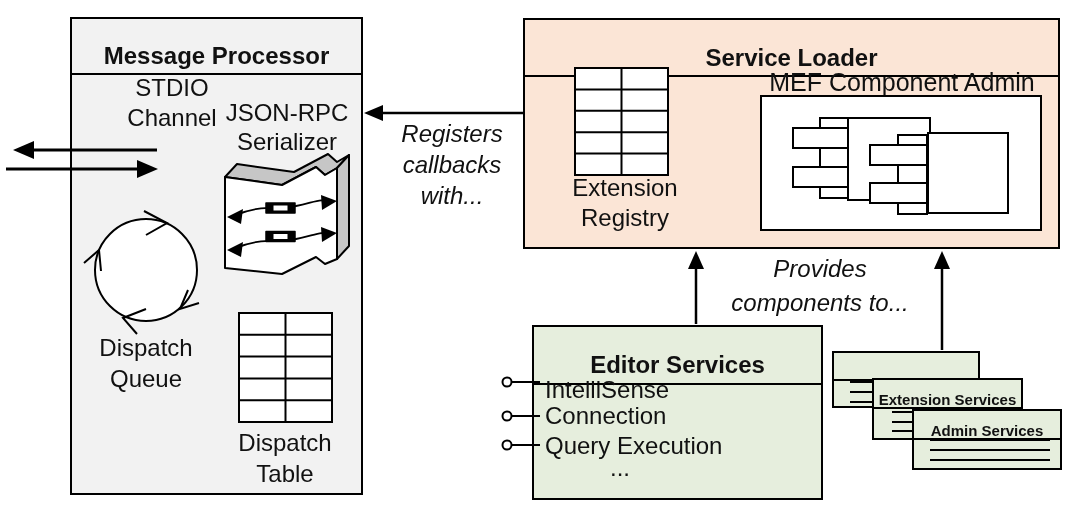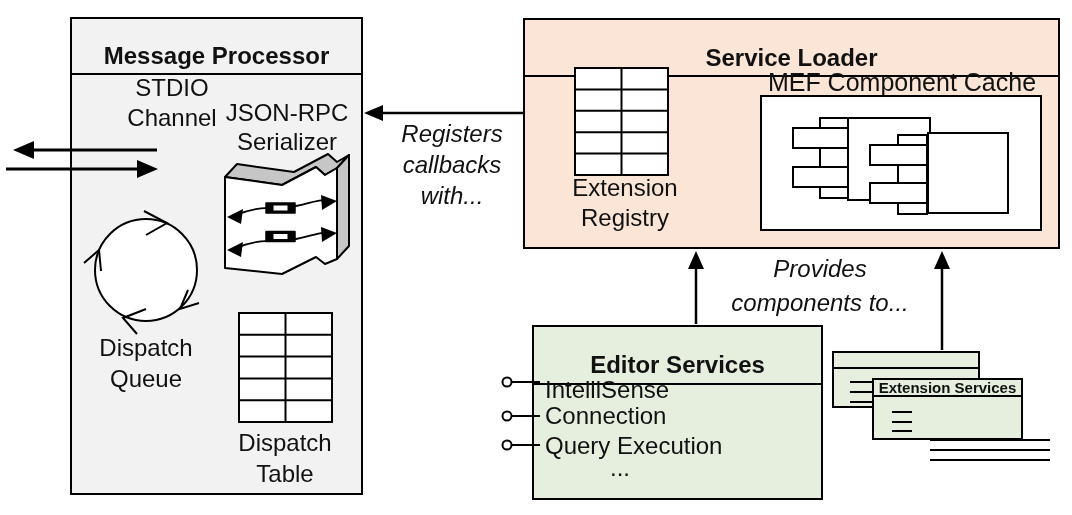--- a/index.html
+++ b/index.html
@@ -9,21 +9,21 @@
   .sl{left:523px;top:18px;width:537px;height:231px;background:var(--loader-fill);}
   .es{left:532px;top:325px;width:291px;height:175px;background:var(--services-fill);}
   .box-header{border-bottom:2px solid #000;font-weight:bold;font-size:24px;display:flex;align-items:center;justify-content:center;margin-top:20px;}
   .mp .box-header{height:34px;}
   .sl .box-header{height:35px;}
   .es .box-header{height:36px;}
   .stack{position:absolute;border:2px solid #000;box-sizing:border-box;background:var(--services-fill);}
   .back{left:832px;top:351px;width:148px;height:57px;}
   .mid{left:872px;top:378px;width:151px;height:62px;}
   .front{left:912px;top:409px;width:150px;height:61px;}
-  .stack-header{border-bottom:2px solid #000;display:flex;align-items:center;justify-content:center;font-weight:bold;font-size:15px;}
+  .stack-header{border-bottom:2px solid #000;display:flex;align-items:center;justify-content:center;font-weight:bold;font-size:15px;margin-top:12px;}
   .back .stack-header{height:14px;}
   .mid .stack-header{height:15px;}
   .front .stack-header{height:15px;}
   .label{position:absolute;transform:translate(-50%,-50%);text-align:center;white-space:pre-line;font-size:24px;line-height:30px;width:max-content;}
   .italic{font-style:italic;font-size:24px;line-height:31px;}
   .item{position:absolute;transform:translateY(-50%);font-size:24px;}
   svg.overlay{position:absolute;left:0;top:0;z-index:10;pointer-events:none;}
 </style>
 </head>
 <body>
@@ -41,32 +41,35 @@
   <div class="box es">
     <div class="box-header">Editor Services</div>
   </div>
 
   <div class="stack back">
     <div class="stack-header"></div>
   </div>
   <div class="stack mid">
     <div class="stack-header">Extension Services</div>
   </div>
+  <div class="stack front">
+    <div class="stack-header">Admin Services</div>
+  </div>
 
   <div class="label" style="left:172px;top:103px">STDIO
 Channel</div>
   <div class="label" style="left:287px;top:127px;line-height:29px">JSON-RPC
 Serializer</div>
   <div class="label" style="left:146px;top:363px;line-height:31px">Dispatch
 Queue</div>
   <div class="label" style="left:285px;top:458px;line-height:31px">Dispatch
 Table</div>
   <div class="label" style="left:625px;top:203px">Extension
 Registry</div>
-  <div class="label" style="left:902px;top:82px;font-size:25px">MEF Component Cache</div>
+  <div class="label" style="left:902px;top:82px;font-size:25px">MEF Component Admin</div>
   <div class="label italic" style="left:452px;top:164px">Registers
 callbacks
 with...</div>
   <div class="label italic" style="left:820px;top:286px;line-height:34px">Provides
 components to...</div>
 
   <div class="item" style="left:545px;top:390px">IntelliSense</div>
   <div class="item" style="left:545px;top:416px">Connection</div>
   <div class="item" style="left:545px;top:446px">Query Execution</div>
   <div class="label" style="left:620px;top:468px;font-size:24px">...</div>

